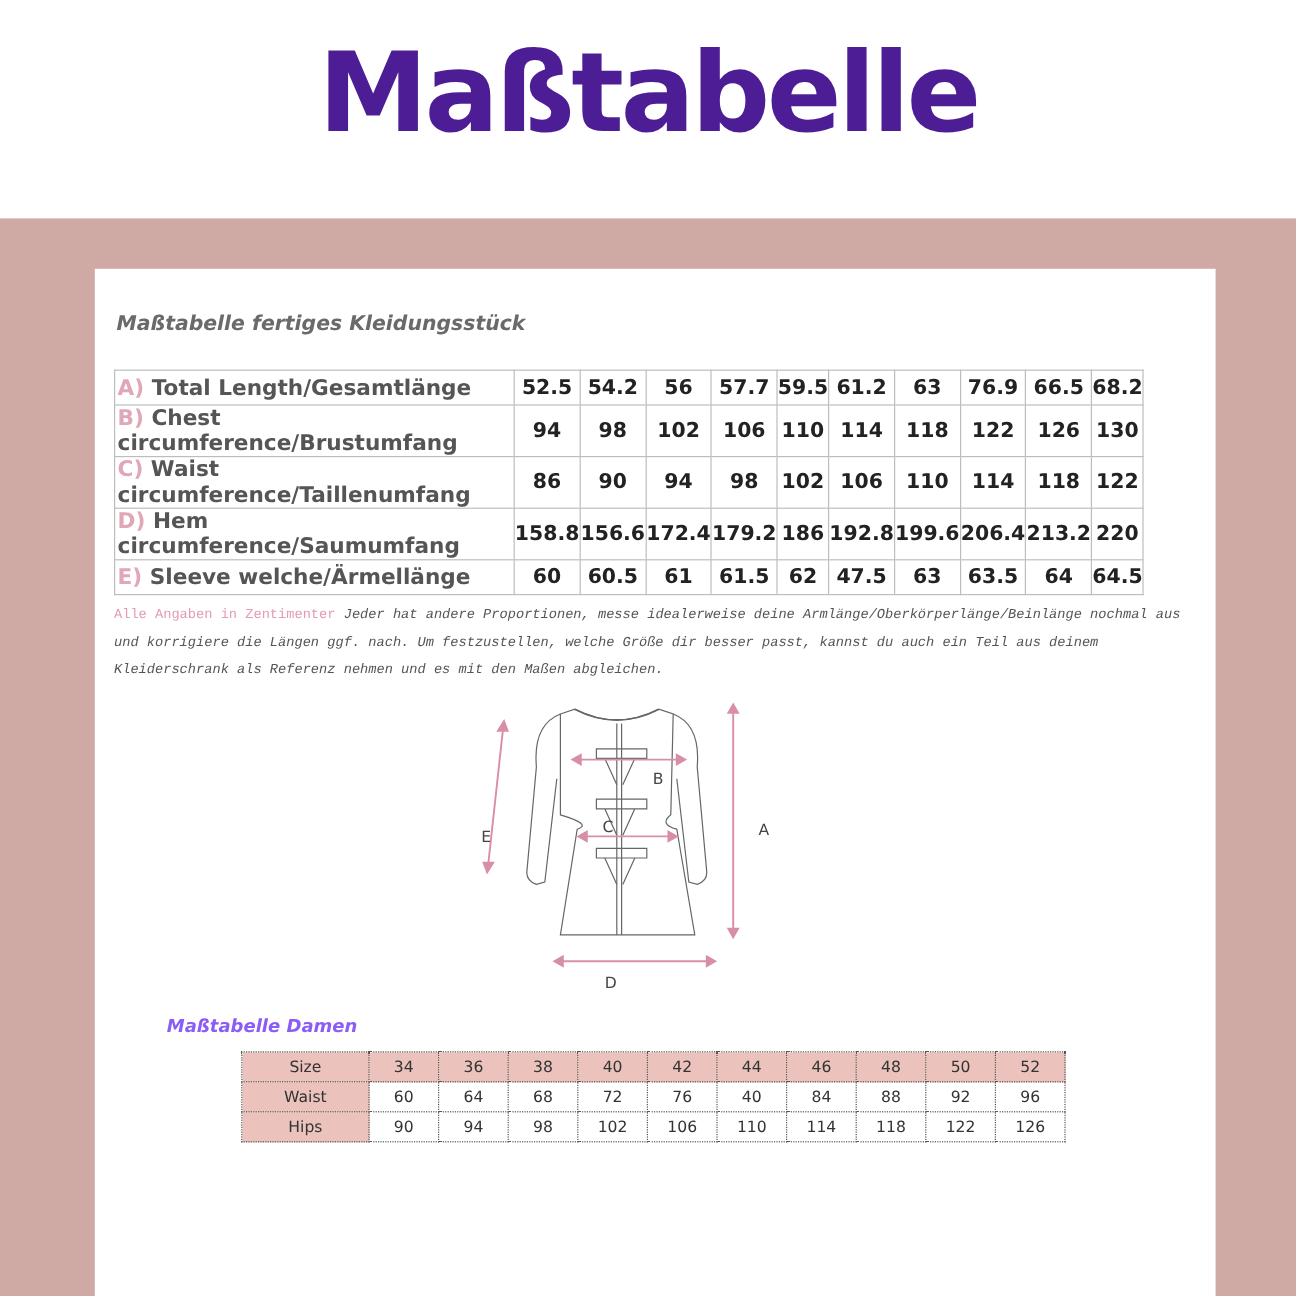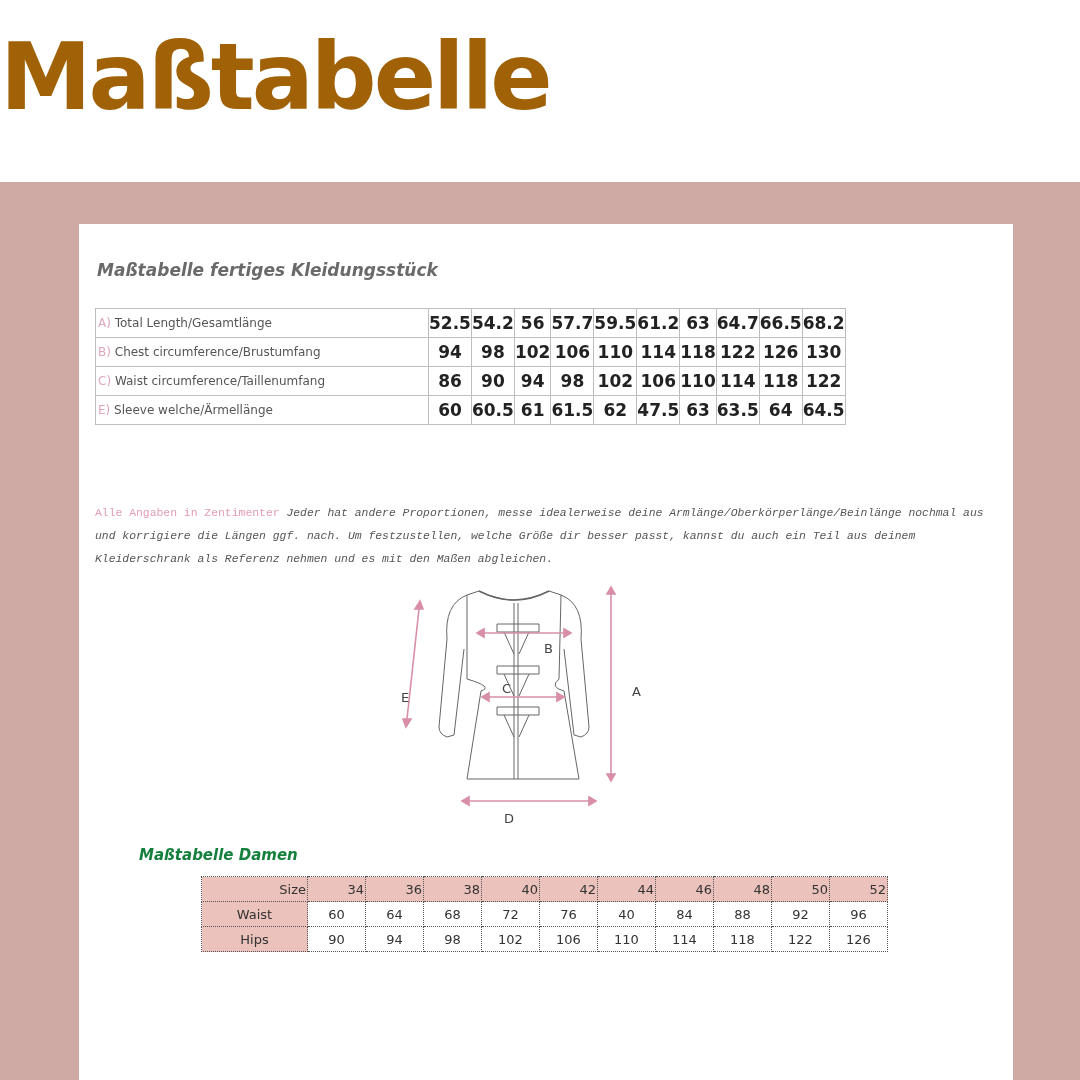--- a/index.html
+++ b/index.html
@@ -1,35 +1,35 @@
 <!DOCTYPE html>
 <html><head>
 <meta charset="utf-8">
 <style>
   html,body{margin:0;padding:0;}
   body{width:1080px;height:1080px;position:relative;background:#ffffff;overflow:hidden;font-family:"DejaVu Sans",sans-serif;}
-  .title{position:absolute;left:0;top:18px;width:1080px;font-family:"DejaVu Sans",sans-serif;font-weight:bold;font-size:92px;letter-spacing:-3px;color:#a16207;line-height:120px;}
+  .title{position:absolute;left:0;top:18px;width:1080px;text-align:center;font-family:"DejaVu Sans",sans-serif;font-weight:bold;font-size:92px;letter-spacing:-3px;color:#4c1d95;line-height:120px;}
   .band{position:absolute;left:0;top:182px;width:1080px;height:898px;background:#cfaaa4;}
   .panel{position:absolute;left:79px;top:224px;width:934px;height:912px;background:#ffffff;}
   .h2{position:absolute;left:18px;top:36px;font-family:"DejaVu Sans",sans-serif;font-style:italic;font-weight:bold;font-size:17px;color:#6a6a6a;}
   table.main{position:absolute;left:16px;top:84px;border-collapse:collapse;font-family:"DejaVu Sans",sans-serif;}
   table.main td{border:1px solid #bdbdbd;height:28px;padding:0;text-align:center;font-weight:bold;font-size:17px;color:#222;}
-  table.main td.lab{text-align:left;font-weight:normal;font-size:12px;color:#555;padding-left:2px;width:330px;}
+  table.main td.lab{text-align:left;font-weight:bold;font-size:18px;color:#555;padding-left:2px;width:330px;}
   table.main tr.hdr td{height:32px;font-size:19px;}
   table.main tr.hdr td.lab{font-size:20px;padding-left:10px;color:#4a4a4a;font-weight:bold;}
   table.main td.num{width:51px;}
   .letter{color:#e0a7b6;}
   .note{position:absolute;left:16px;top:278px;width:900px;font-family:Liberation Mono, monospace;font-style:italic;font-size:11.4px;line-height:23px;color:#555;}
   .note .pink{color:#e49bb3;font-style:normal;}
   .diagram{position:absolute;left:310px;top:355px;width:300px;height:250px;}
-  .h3{position:absolute;left:60px;top:622px;font-family:"DejaVu Sans",sans-serif;font-style:italic;font-weight:bold;font-size:15px;color:#15803d;}
+  .h3{position:absolute;left:60px;top:622px;font-family:"DejaVu Sans",sans-serif;font-style:italic;font-weight:bold;font-size:15px;color:#8b5cf6;}
   table.damen{position:absolute;left:122px;top:652px;border-collapse:collapse;font-family:"DejaVu Sans",sans-serif;}
   table.damen td{border:1.5px dotted #555;height:22px;width:55px;text-align:center;font-size:13px;color:#333;}
   table.damen td.lab{background:#ebc3bc;width:103px;}
-  table.damen tr.hdr td{background:#ebc3bc;text-align:right;}
+  table.damen tr.hdr td{background:#ebc3bc;}
 </style>
 </head>
 <body>
 
 <div class="title">Maßtabelle</div>
 <div class="band"></div>
 
 <div class="panel">
   <div class="h2">Maßtabelle fertiges Kleidungsstück</div>
 
@@ -37,21 +37,21 @@
     <tbody>
     <tr>
       <td class="lab"><span class="letter">A)</span> <span>Total Length/Gesamtlänge</span></td>
       <td>52.5</td>
       <td>54.2</td>
       <td>56</td>
       <td>57.7</td>
       <td>59.5</td>
       <td>61.2</td>
       <td>63</td>
-      <td>64.7</td>
+      <td>76.9</td>
       <td>66.5</td>
       <td>68.2</td>
     </tr>
     <tr>
       <td class="lab"><span class="letter">B)</span> <span>Chest circumference/Brustumfang</span></td>
       <td>94</td>
       <td>98</td>
       <td>102</td>
       <td>106</td>
       <td>110</td>
@@ -66,20 +66,33 @@
       <td>86</td>
       <td>90</td>
       <td>94</td>
       <td>98</td>
       <td>102</td>
       <td>106</td>
       <td>110</td>
       <td>114</td>
       <td>118</td>
       <td>122</td>
+    </tr>
+    <tr>
+      <td class="lab"><span class="letter">D)</span> <span>Hem circumference/Saumumfang</span></td>
+      <td>158.8</td>
+      <td>156.6</td>
+      <td>172.4</td>
+      <td>179.2</td>
+      <td>186</td>
+      <td>192.8</td>
+      <td>199.6</td>
+      <td>206.4</td>
+      <td>213.2</td>
+      <td>220</td>
     </tr>
     <tr>
       <td class="lab"><span class="letter">E)</span> <span>Sleeve welche/Ärmellänge</span></td>
       <td>60</td>
       <td>60.5</td>
       <td>61</td>
       <td>61.5</td>
       <td>62</td>
       <td>47.5</td>
       <td>63</td>

